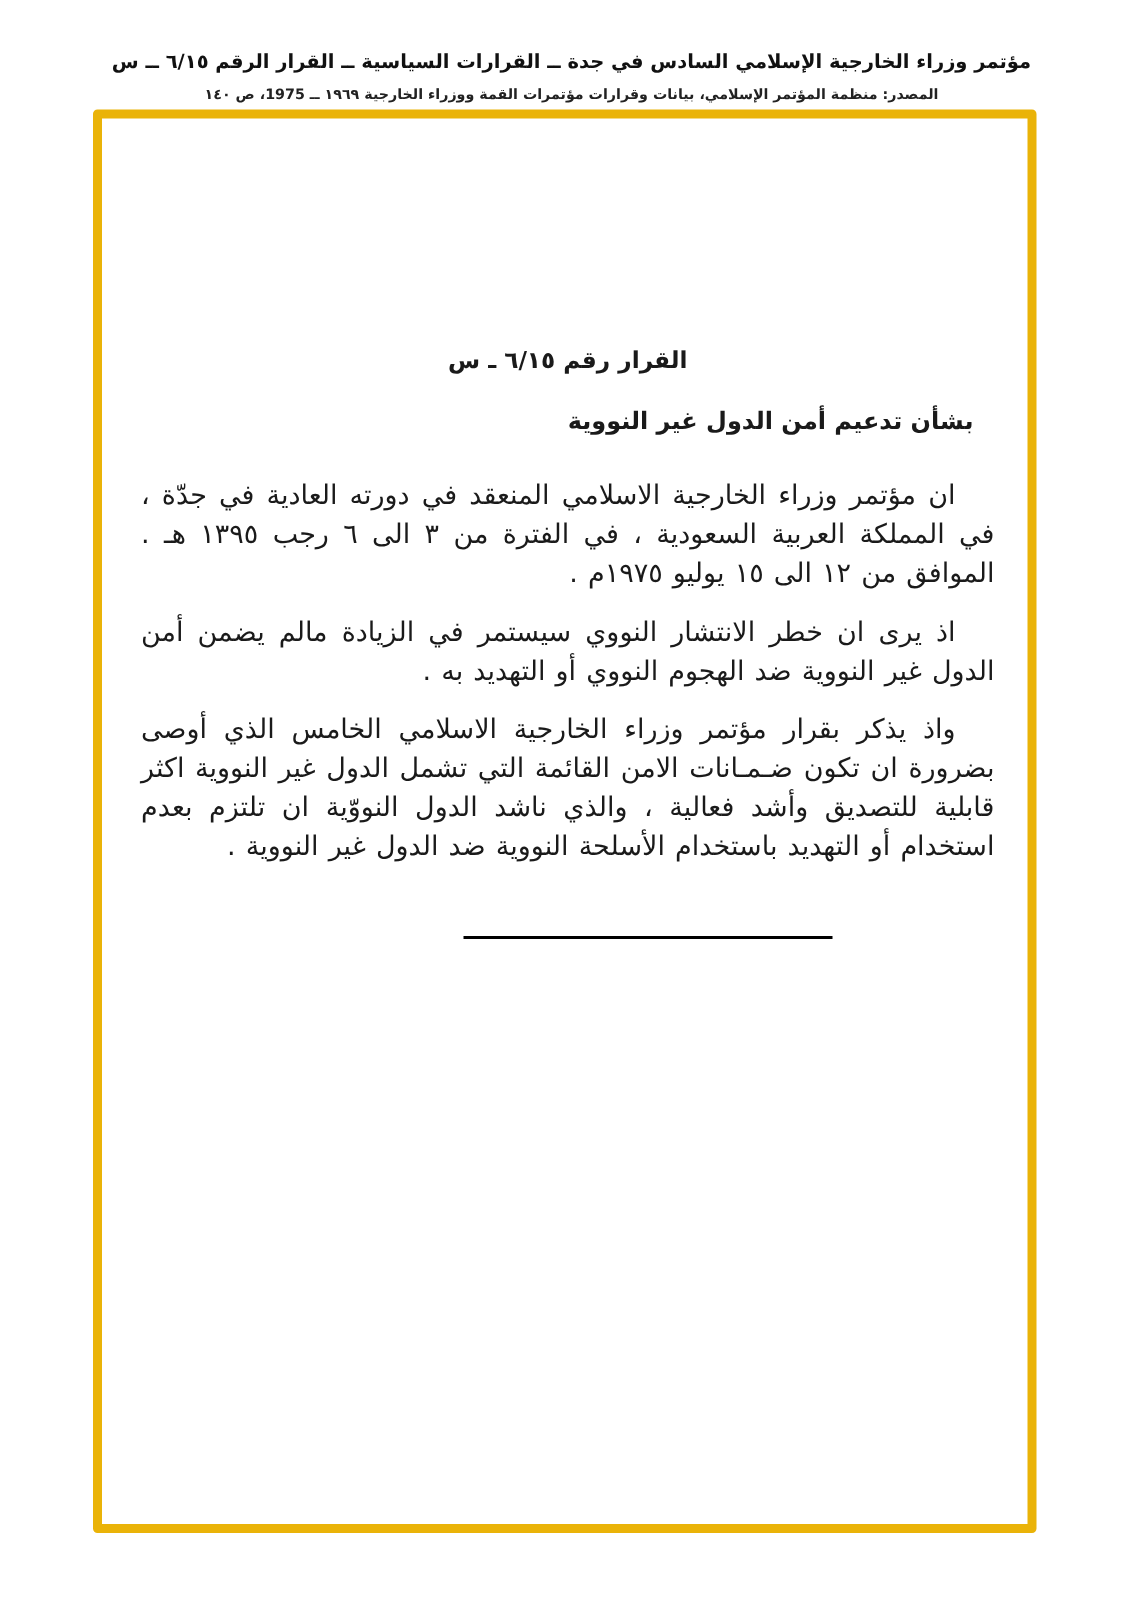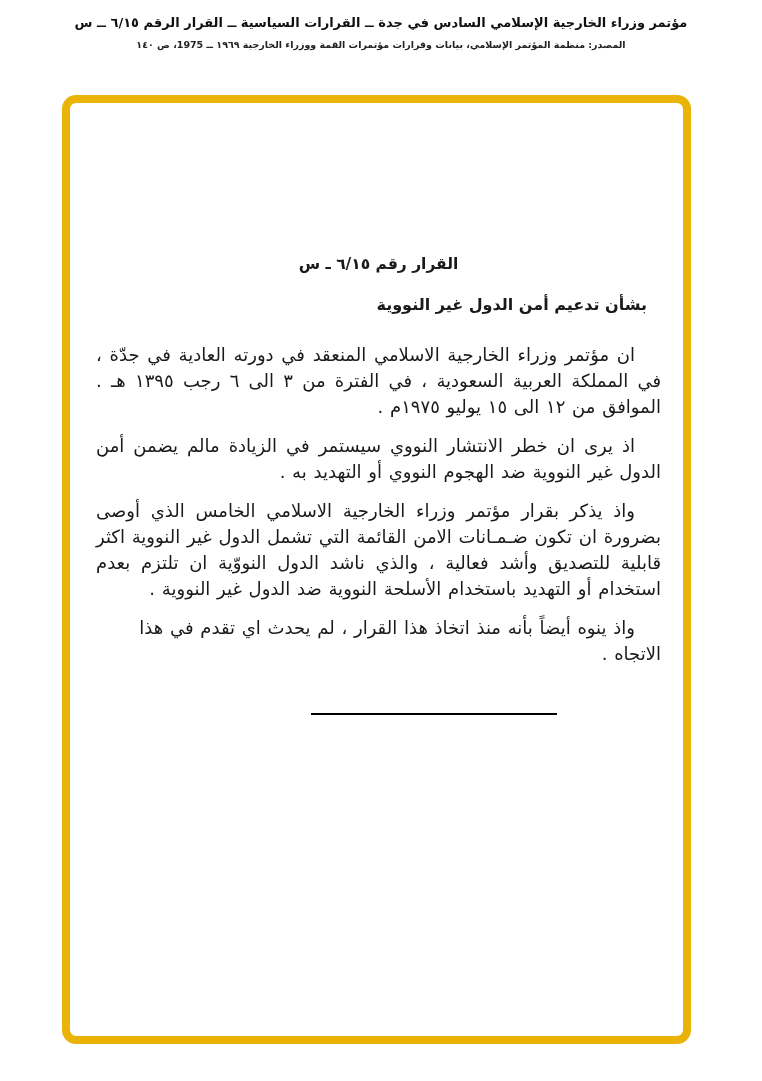--- a/index.html
+++ b/index.html
@@ -12,44 +12,44 @@
     height: 1081px;
     position: relative;
     font-family: "DejaVu Sans", sans-serif;
     direction: rtl;
     color: #1a1a1a;
   }
 
   
   .doc-header {
     text-align: center;
-    padding-top: 15px;
+    padding-top: 34px;
   }
   .doc-header .line1 {
     font-weight: bold;
     font-size: 13px;
     letter-spacing: 0;
     color: #111;
   }
   .doc-header .line2 {
     font-weight: bold;
     font-size: 9.5px;
     margin-top: 9px;
     color: #222;
   }
 
   
   .page-frame {
     position: absolute;
     left: 62px;
-    top: 95px;
+    top: 73px;
     width: 629px;
     height: 949px;
-    border: 8px solid #eab308;
-    border-radius: 14px;
+    border: 6px solid #eab308;
+    border-radius: 3px;
     background: #ffffff;
     box-sizing: border-box;
     overflow: hidden;
   }
 
   .page-content {
     padding: 152px 22px 0 26px;
   }
 
   .res-title {
@@ -95,18 +95,17 @@
 
 <div class="page-frame">
   <div class="page-content">
 
     <h1 class="res-title">القرار رقم ٦/١٥ ـ س</h1>
     <h2 class="res-subtitle">بشأن تدعيم أمن الدول غير النووية</h2>
 
     <p class="res-paragraph">ان مؤتمر وزراء الخارجية الاسلامي المنعقد في دورته العادية في جدّة ، في المملكة العربية السعودية ، في الفترة من ٣ الى ٦ رجب ١٣٩٥ هـ . الموافق من ١٢ الى ١٥ يوليو ١٩٧٥م .</p>
     <p class="res-paragraph">اذ يرى ان خطر الانتشار النووي سيستمر في الزيادة مالم يضمن أمن الدول غير النووية ضد الهجوم النووي أو التهديد به .</p>
     <p class="res-paragraph">واذ يذكر بقرار مؤتمر وزراء الخارجية الاسلامي الخامس الذي أوصى بضرورة ان تكون ضـمـانات الامن القائمة التي تشمل الدول غير النووية اكثر قابلية للتصديق وأشد فعالية ، والذي ناشد الدول النووّية ان تلتزم بعدم استخدام أو التهديد باستخدام الأسلحة النووية ضد الدول غير النووية .</p>
-    <p class="res-paragraph centered-short">واذ ينوه أيضاً بأنه منذ اتخاذ هذا القرار ، لم يحدث اي تقدم في هذا الاتجاه .</p>
 
     <div class="footnote-divider"></div>
 
   </div>
 </div>
 
 </body></html>

